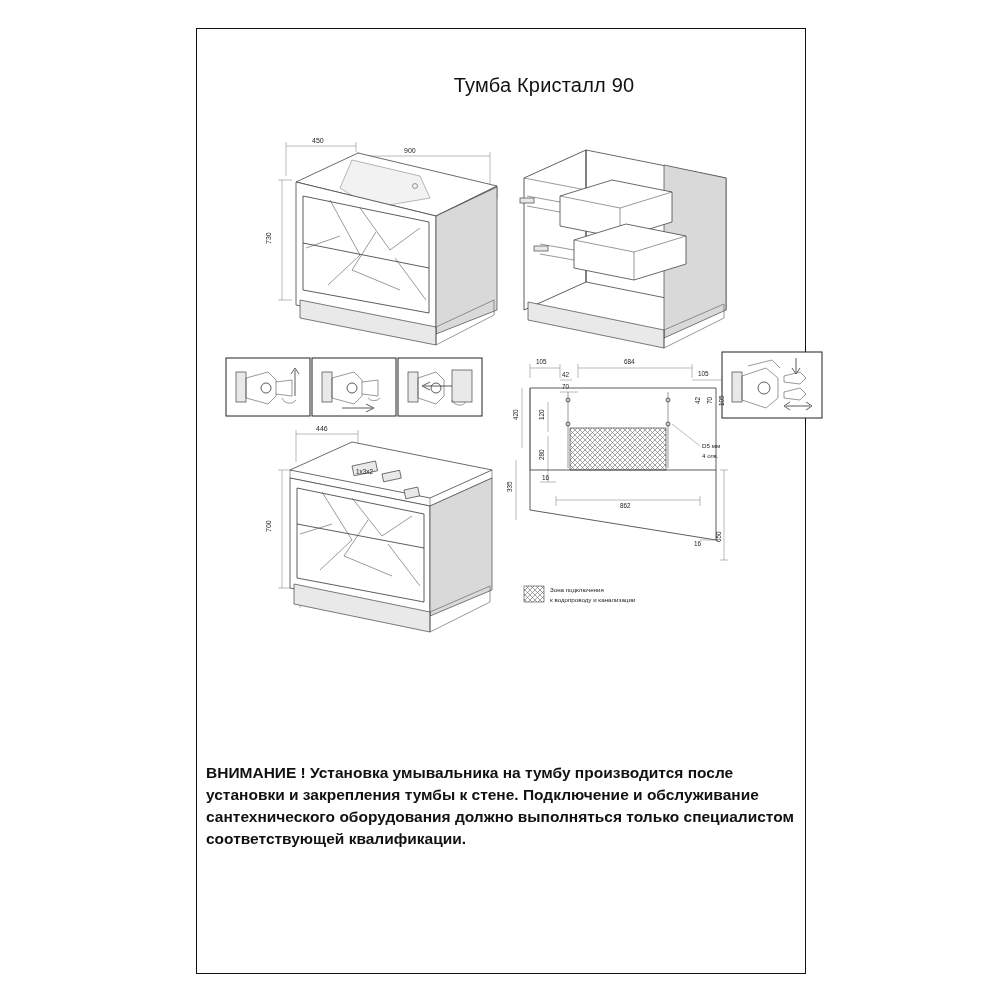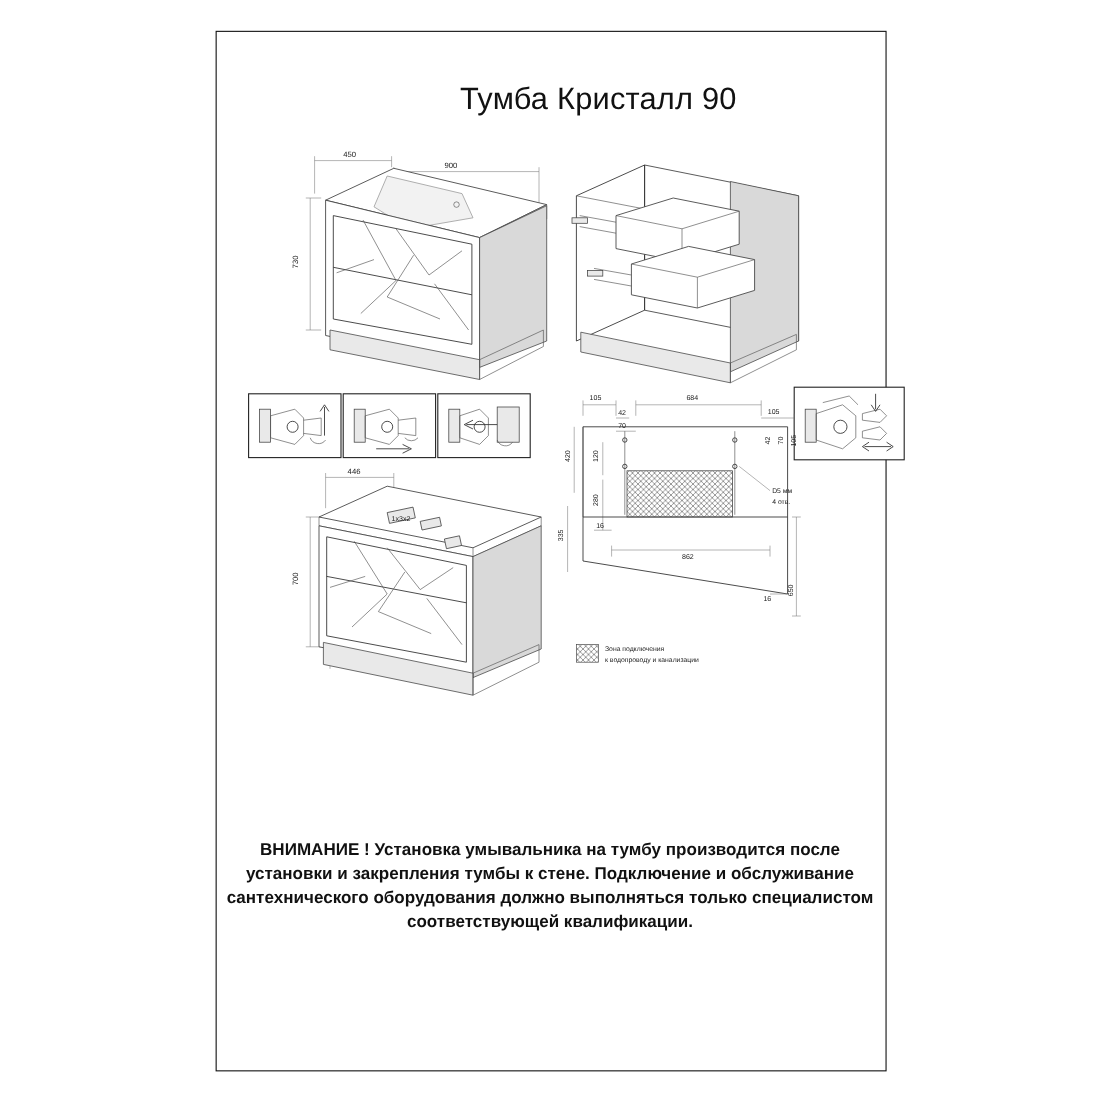--- a/index.html
+++ b/index.html
@@ -1,20 +1,20 @@
 <!DOCTYPE html>
 <html><head>
 <meta charset="utf-8">
 <style>
   html,body{margin:0;padding:0;background:#ffffff;}
   body{width:1000px;height:1000px;font-family:"Liberation Sans",sans-serif;color:#1a1a1a;}
   .page{position:relative;width:1000px;height:1000px;overflow:hidden;}
   .sheet{position:absolute;left:196px;top:28px;width:608px;height:944px;border:1.5px solid #111;background:#fff;}
-  .title{position:absolute;left:196px;top:74px;width:696px;text-align:center;font-size:28px;letter-spacing:.2px;color:#111;}
-  .warn{position:absolute;left:206px;top:762px;width:588px;text-align:center;font-size:15.5px;font-weight:bold;line-height:1.42;color:#111;}
+  .title{position:absolute;left:196px;top:74px;width:696px;text-align:center;font-size:20px;letter-spacing:.2px;color:#111;}
+  .warn{position:absolute;left:206px;top:762px;width:588px;font-size:15.5px;font-weight:bold;line-height:1.42;color:#111;}
   .diagram{position:absolute;left:0;top:0;width:1000px;height:1000px;pointer-events:none;}
   .dim{font-family:"Liberation Sans",sans-serif;font-size:7px;fill:#222;}
   .dim2{font-family:"Liberation Sans",sans-serif;font-size:6.4px;fill:#222;}
   .note{font-family:"Liberation Sans",sans-serif;font-size:6.2px;fill:#222;}
   .ln{stroke:#333;stroke-width:.8;fill:none;}
   .ln2{stroke:#555;stroke-width:.6;fill:none;}
   .thin{stroke:#777;stroke-width:.5;fill:none;}
   .fillgray{fill:#e9e9e9;stroke:#444;stroke-width:.7;}
   .fillgray2{fill:#d9d9d9;stroke:#444;stroke-width:.7;}
   .fillwhite{fill:#ffffff;stroke:#444;stroke-width:.8;}

